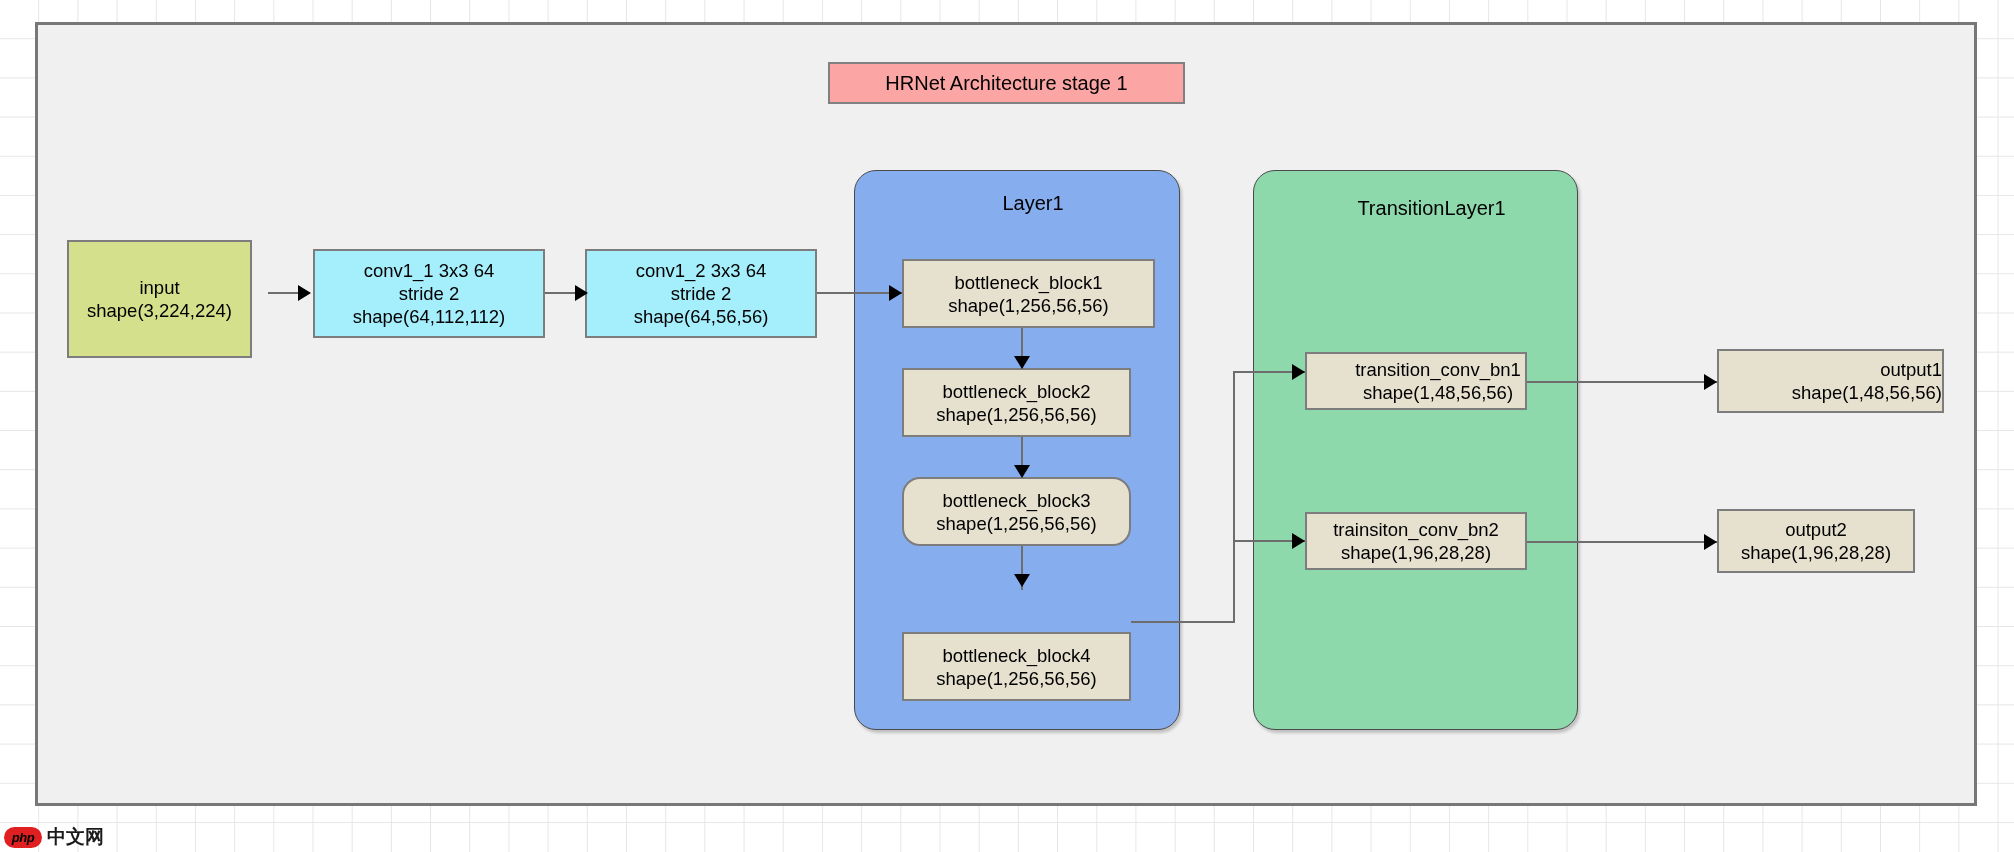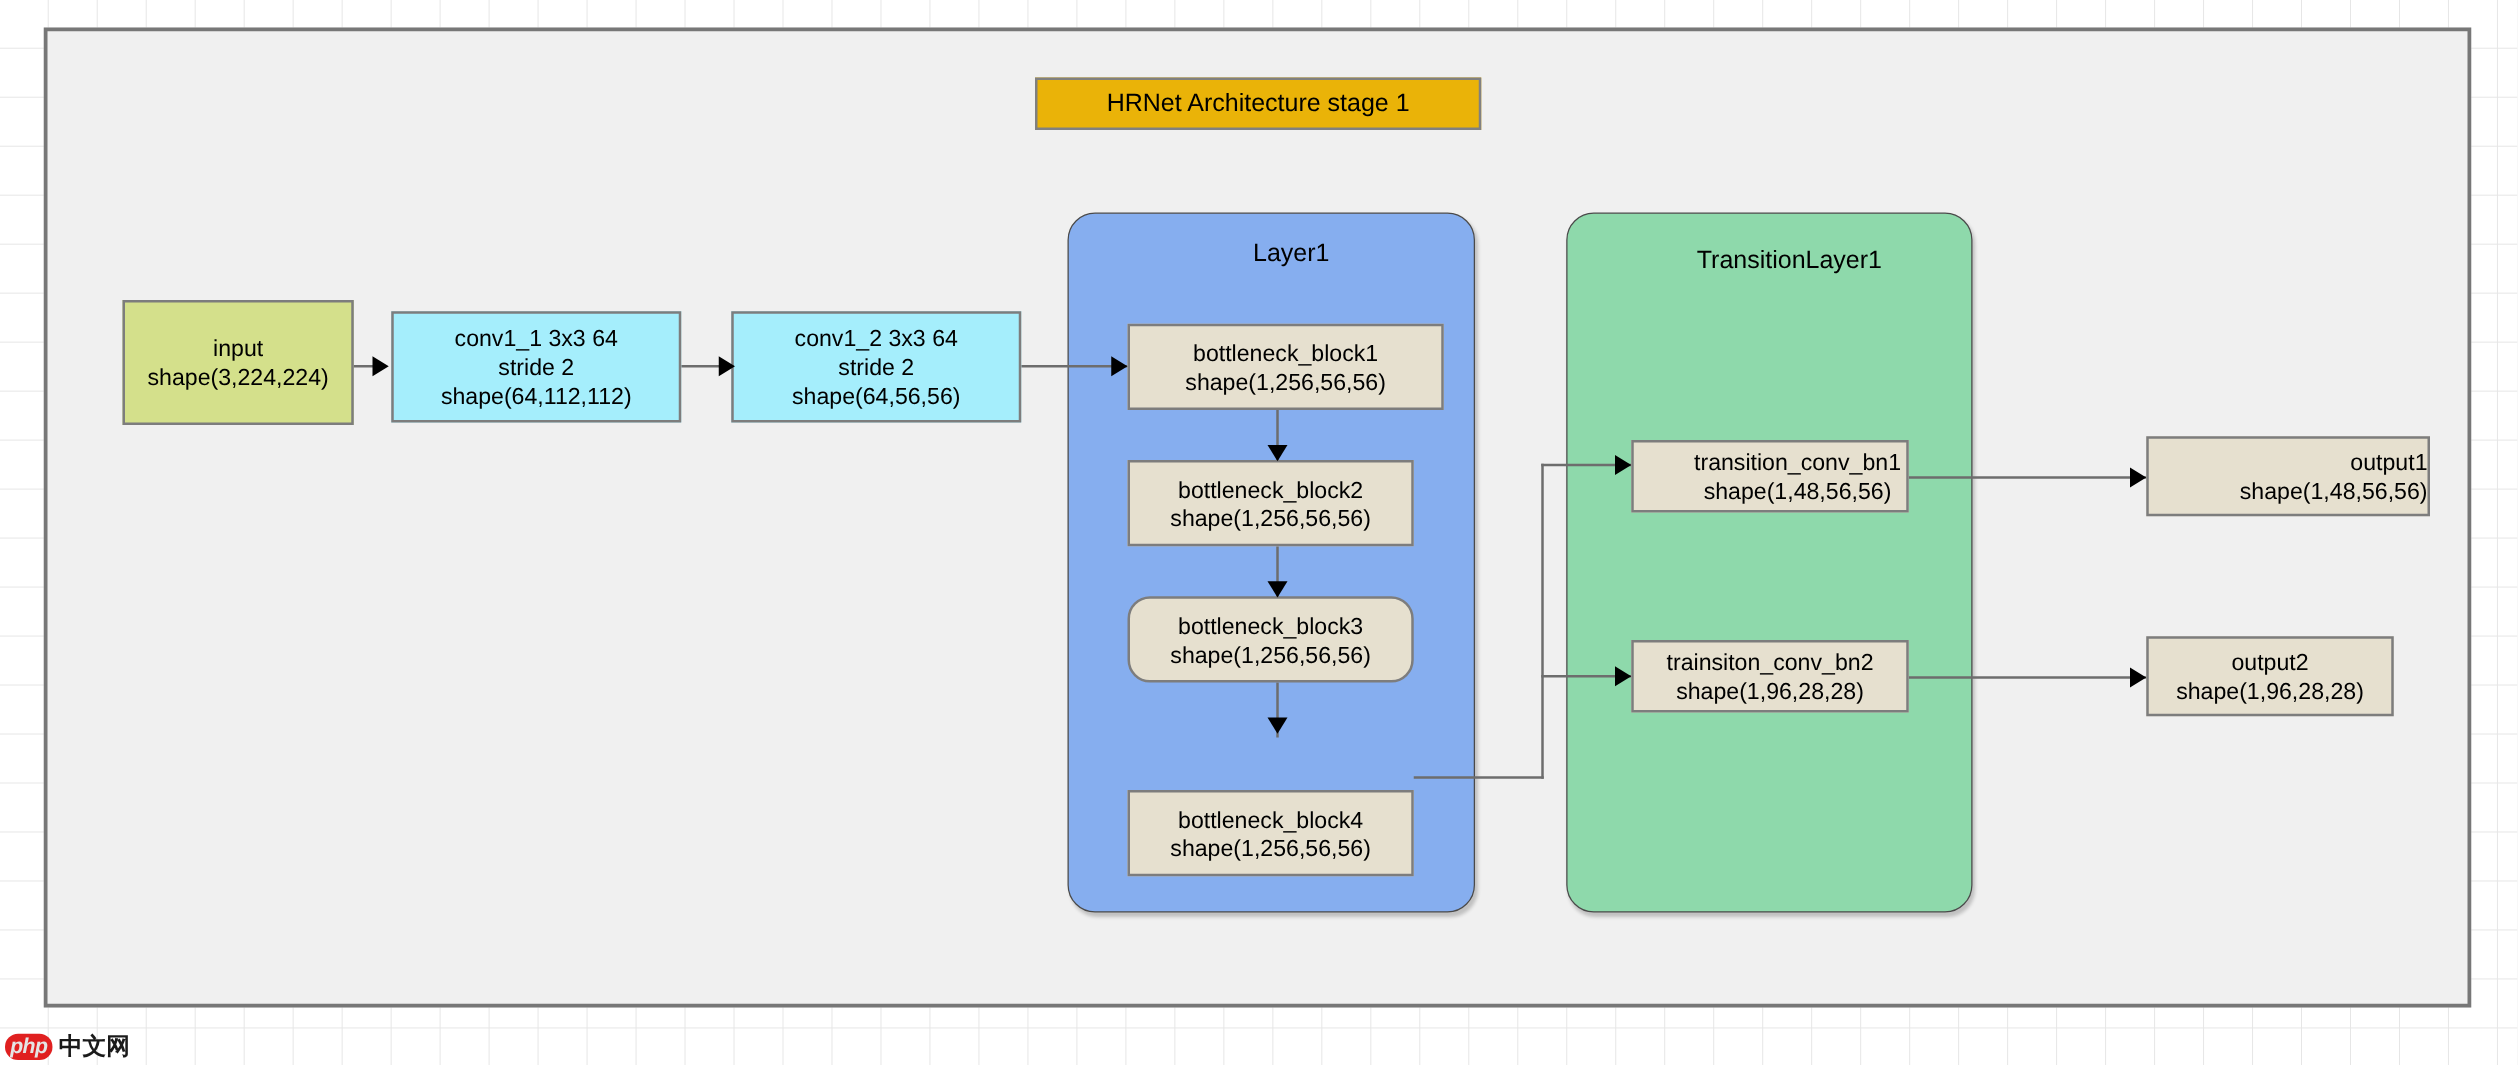--- a/index.html
+++ b/index.html
@@ -38,21 +38,21 @@
     justify-content:center;
     text-align:center;
     color:#000000;
     font-size:18.5px;
     line-height:23px;
     white-space:nowrap;
     z-index:6;
   }
   .node .ln{display:block;}
   .title-box{
-    background:#eab308;
+    background:#fca5a5;
     border:2px solid #808080;
     font-size:20px;
   }
   .n-input{background:#d4e08b;}
   .n-conv{background:#a5eefc;}
   .n-beige{background:#e6e0cf;border:2px solid #7d7d7d;}
   
   .group{
     position:absolute;
     box-sizing:border-box;
@@ -88,22 +88,22 @@
     border-right:8px solid transparent;
     border-top:13px solid #000000;
   }
   
   #watermark{
     position:absolute;left:4px;top:824px;
     display:flex;align-items:center;gap:5px;z-index:20;
   }
   #wm-logo{
     width:38px;height:21px;border-radius:11px;
-    background:#e02020;color:#e5e5e5;
-    font-size:17px;font-weight:bold;font-style:italic;
+    background:#e02020;color:#000000;
+    font-size:13px;font-weight:bold;font-style:italic;
     display:flex;align-items:center;justify-content:center;
     letter-spacing:-0.5px;
   }
   #wm-text{
     font-size:19px;color:#1a1a1a;font-weight:bold;
     font-family:"DejaVu Sans",sans-serif;
   }
 </style>
 </head>
 <body>
@@ -148,21 +148,21 @@
 
 <div class="hline" style="left:1233px;top:540px;width:72px;"></div>
 <div class="arrow-r" style="left:1292px;top:533px;"></div>
 
 <div class="hline" style="left:1527px;top:381px;width:190px;"></div>
 <div class="arrow-r" style="left:1704px;top:374px;"></div>
 
 <div class="hline" style="left:1527px;top:541px;width:190px;"></div>
 <div class="arrow-r" style="left:1704px;top:534px;"></div>
 
-<div class="node n-input" style="left:98px;top:240px;width:185px;height:100px;">
+<div class="node n-input" style="left:67px;top:240px;width:185px;height:118px;">
   <span class="ln">input</span>
   <span class="ln">shape(3,224,224)</span>
 </div>
 
 <div class="node n-conv" style="left:313px;top:249px;width:232px;height:89px;">
   <span class="ln">conv1_1 3x3 64</span>
   <span class="ln">stride 2</span>
   <span class="ln">shape(64,112,112)</span>
 </div>
 

